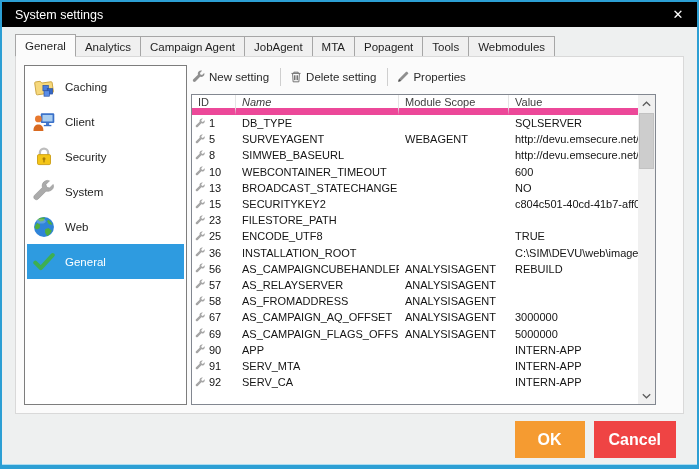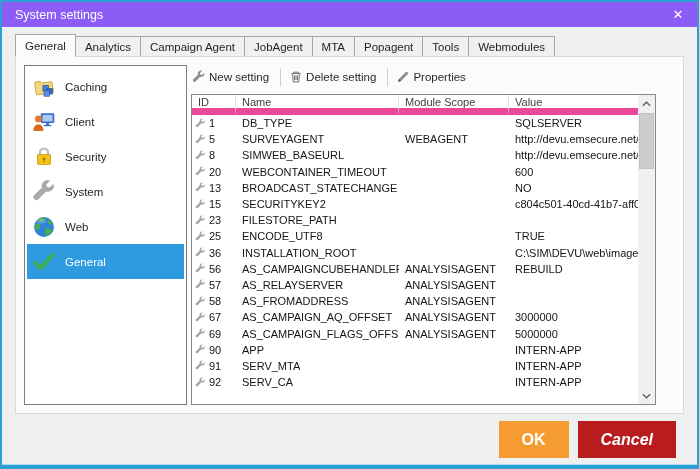--- a/index.html
+++ b/index.html
@@ -6,21 +6,21 @@
   *{box-sizing:border-box;}
   .dialog{
     width:699px;height:469px;position:relative;
     border:2px solid #2C9FD4;border-bottom-width:4px;
     background:#eef0f0;
     font-family:"Liberation Sans",sans-serif;
     display:flex;flex-direction:column;overflow:hidden;
   }
   .dialog::after{content:"";position:absolute;left:0;right:0;bottom:0;height:1px;background:#a9dcf2;}
   
-  .titlebar{height:25px;flex:none;background:#8b5cf6;color:#fff;display:flex;align-items:center;padding:0 9px 0 13px;font-size:12.5px;}
+  .titlebar{height:25px;flex:none;background:#000000;color:#fff;display:flex;align-items:center;padding:0 9px 0 13px;font-size:12.5px;}
   .titlebar .title{flex:1;}
   .close{width:20px;height:20px;display:flex;align-items:center;justify-content:center;font-size:13px;cursor:pointer;}
   
   .tabstrip{display:flex;align-items:flex-end;padding:7px 13px 0;flex:none;position:relative;z-index:2;}
   .tab{font-size:11.5px;color:#1f1f1f;background:#f0f0f0;border:1px solid #a6a6a6;border-bottom:none;padding:4px 9px 3px;margin-right:-1px;cursor:pointer;white-space:nowrap;}
   .tab.active{background:#fbfbfb;padding-top:5px;padding-bottom:4px;margin-bottom:-1px;border-bottom:1px solid #fbfbfb;position:relative;z-index:3;}
   
   .tabpanel{margin:0 13px;height:358px;flex:none;background:#fbfbfb;border:1px solid #d9d9d9;display:flex;padding:8px;position:relative;z-index:1;}
   
   .sidebar{width:163px;flex:none;border:1px solid #7d7d7d;background:#fff;margin-right:4px;padding:3px 2px;overflow:hidden;}
@@ -31,41 +31,41 @@
   .rightpane{flex:1;display:flex;flex-direction:column;padding-right:19px;min-width:0;}
   .toolbar{height:24px;flex:none;display:flex;align-items:center;margin:0 0 5px;}
   .tbtn{display:flex;align-items:center;gap:3px;background:none;border:none;font-family:inherit;font-size:11.5px;color:#2a2a2a;cursor:pointer;padding:2px 4px 2px 1px;}
   .tsep{width:1px;height:18px;background:#cfcfcf;margin:0 7px;flex:none;}
   
   .listview{flex:1;border:1px solid #828790;background:#fff;display:flex;flex-direction:row;overflow:hidden;}
   .lv-cols{flex:1;display:flex;flex-direction:column;min-width:0;}
   .lv-header{height:20px;flex:none;display:flex;font-size:11px;color:#3c3c3c;background:#fff;}
   .hcell{display:flex;align-items:center;padding:0 6px;border-right:1px solid #e4e4e4;border-bottom:7px solid #ec4899;}
   .w0{width:44px;flex:none;}
-  .w1{width:163px;flex:none;}
+  .w1{width:163px;flex:none;font-style:italic;}
   .w2{width:110px;flex:none;}
   .w3{flex:1;border-right:none;min-width:0;}
   .lv-body{flex:1;overflow:hidden;}
   .tr{display:flex;height:16.2px;align-items:center;font-size:11px;color:#141414;cursor:default;}
   .td{padding:0 6px;white-space:nowrap;overflow:hidden;}
   .c0{width:44px;flex:none;display:flex;align-items:center;gap:3px;padding:0 2px 0 3px;}
   .c1{width:163px;flex:none;}
   .c2{width:110px;flex:none;}
   .c3{flex:1;min-width:0;}
   .row-wrench{display:flex;align-items:center;flex:none;}
   
   .vscroll{width:17px;flex:none;background:#f0f0f0;display:flex;flex-direction:column;align-items:center;}
   .sbtn{width:17px;height:17px;flex:none;display:flex;align-items:center;justify-content:center;cursor:pointer;}
   .sthumb{width:15px;height:56px;flex:none;background:#cdcdcd;border:1px solid #c2c2c2;margin-top:1px;cursor:grab;}
   .strack{flex:1;}
   
   .footer{flex:1;display:flex;justify-content:flex-end;align-items:center;gap:9px;padding:0 21px;}
   .btn{height:37px;border:none;color:#fff;font-family:inherit;font-size:16px;font-weight:bold;cursor:pointer;}
   .btn.ok{background:#F59B31;padding:0 23px;}
-  .btn.cancel{background:#b91c1c;padding:0 23px;font-style:italic;}
+  .btn.cancel{background:#ef4444;padding:0 15px;}
 </style>
 </head>
 <body>
 
 <div class="dialog">
   <div class="titlebar">
     <span class="title">System settings</span>
     <span class="close">✕</span>
   </div>
 
@@ -231,21 +231,21 @@
                 <span class="td c2"></span>
                 <span class="td c3">http://devu.emsecure.net/...</span>
               </div>
               <div class="tr">
                 <span class="td c0">
                   <span class="row-wrench">
                     <svg width="11" height="11" viewBox="0 0 16 16">
                       <path fill="#a5a5a5" d="M14.2 4.6c0-.4-.1-.9-.3-1.3l-2.4 2.4-1.9-.5-.5-1.9 2.4-2.4c-.4-.2-.9-.3-1.3-.3-2 0-3.6 1.6-3.6 3.6 0 .4.1.8.2 1.1l-5.3 5.3c-.7.7-.7 1.8 0 2.5s1.8.7 2.5 0l5.3-5.3c.3.1.7.2 1.1.2 2.1 0 3.8-1.5 3.8-3.4z"></path>
                     </svg>
                   </span>
-                  <span>20</span>
+                  <span>10</span>
                 </span>
                 <span class="td c1">WEBCONTAINER_TIMEOUT</span>
                 <span class="td c2"></span>
                 <span class="td c3">600</span>
               </div>
               <div class="tr">
                 <span class="td c0">
                   <span class="row-wrench">
                     <svg width="11" height="11" viewBox="0 0 16 16">
                       <path fill="#a5a5a5" d="M14.2 4.6c0-.4-.1-.9-.3-1.3l-2.4 2.4-1.9-.5-.5-1.9 2.4-2.4c-.4-.2-.9-.3-1.3-.3-2 0-3.6 1.6-3.6 3.6 0 .4.1.8.2 1.1l-5.3 5.3c-.7.7-.7 1.8 0 2.5s1.8.7 2.5 0l5.3-5.3c.3.1.7.2 1.1.2 2.1 0 3.8-1.5 3.8-3.4z"></path>

